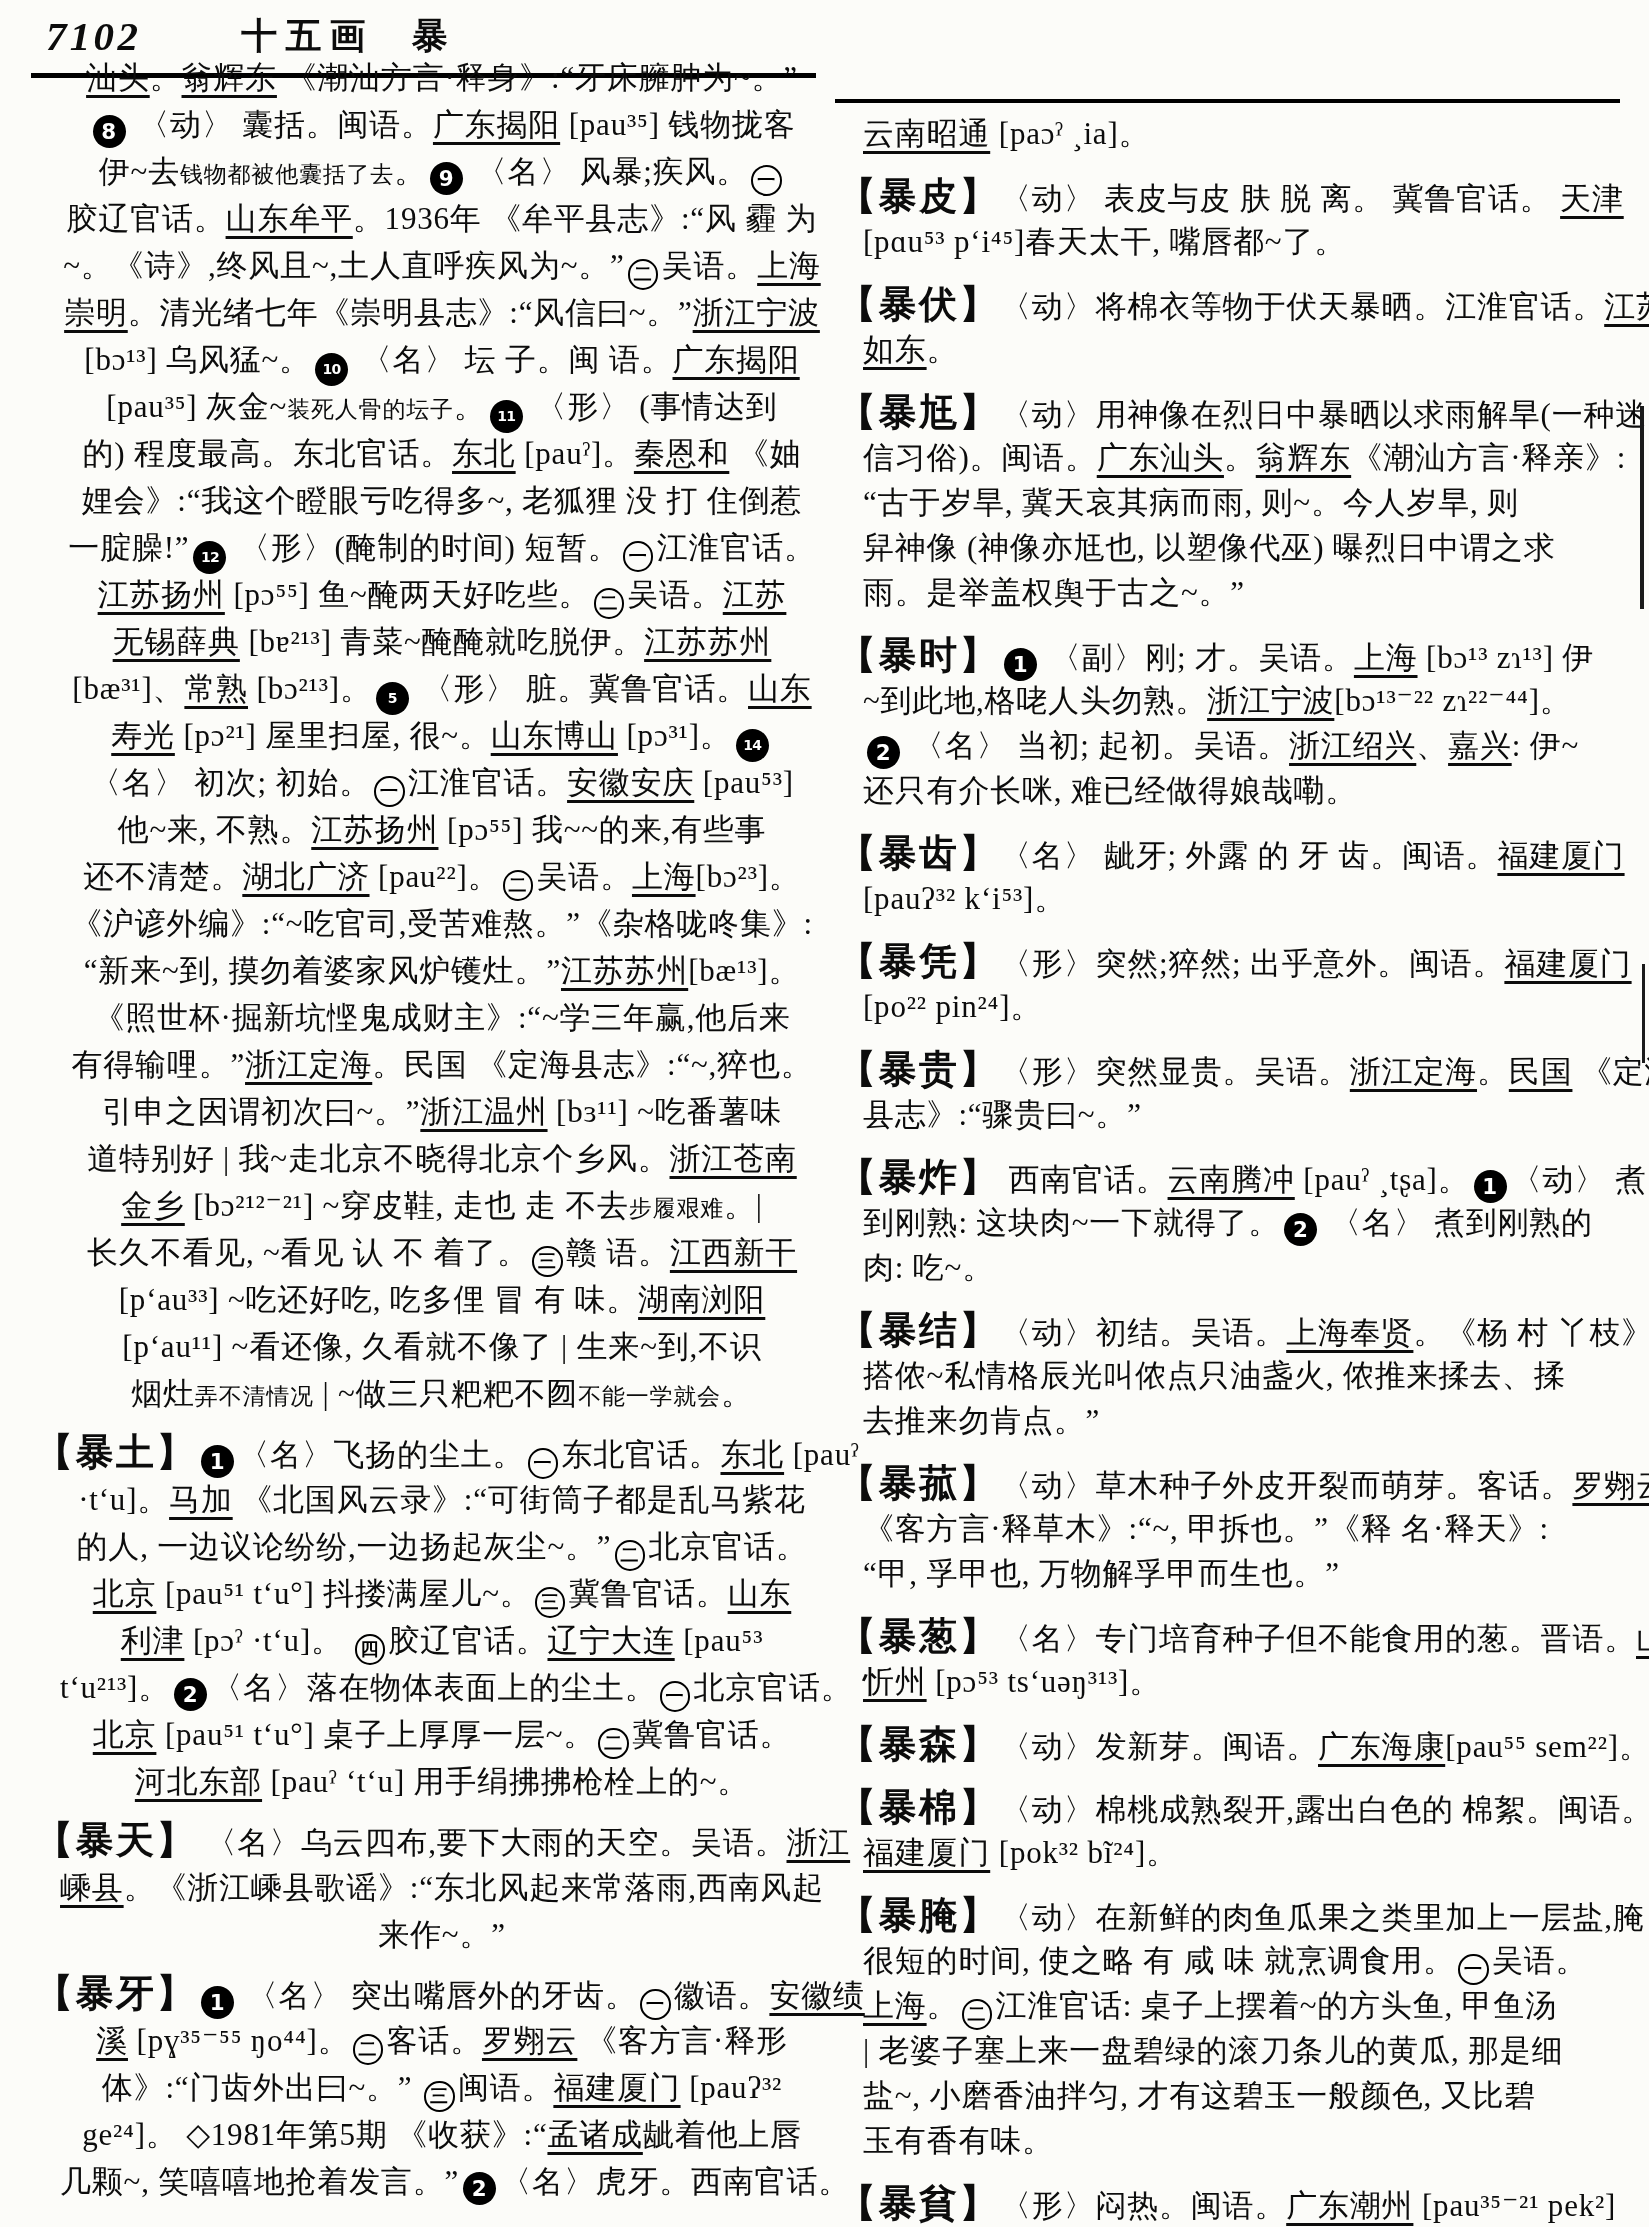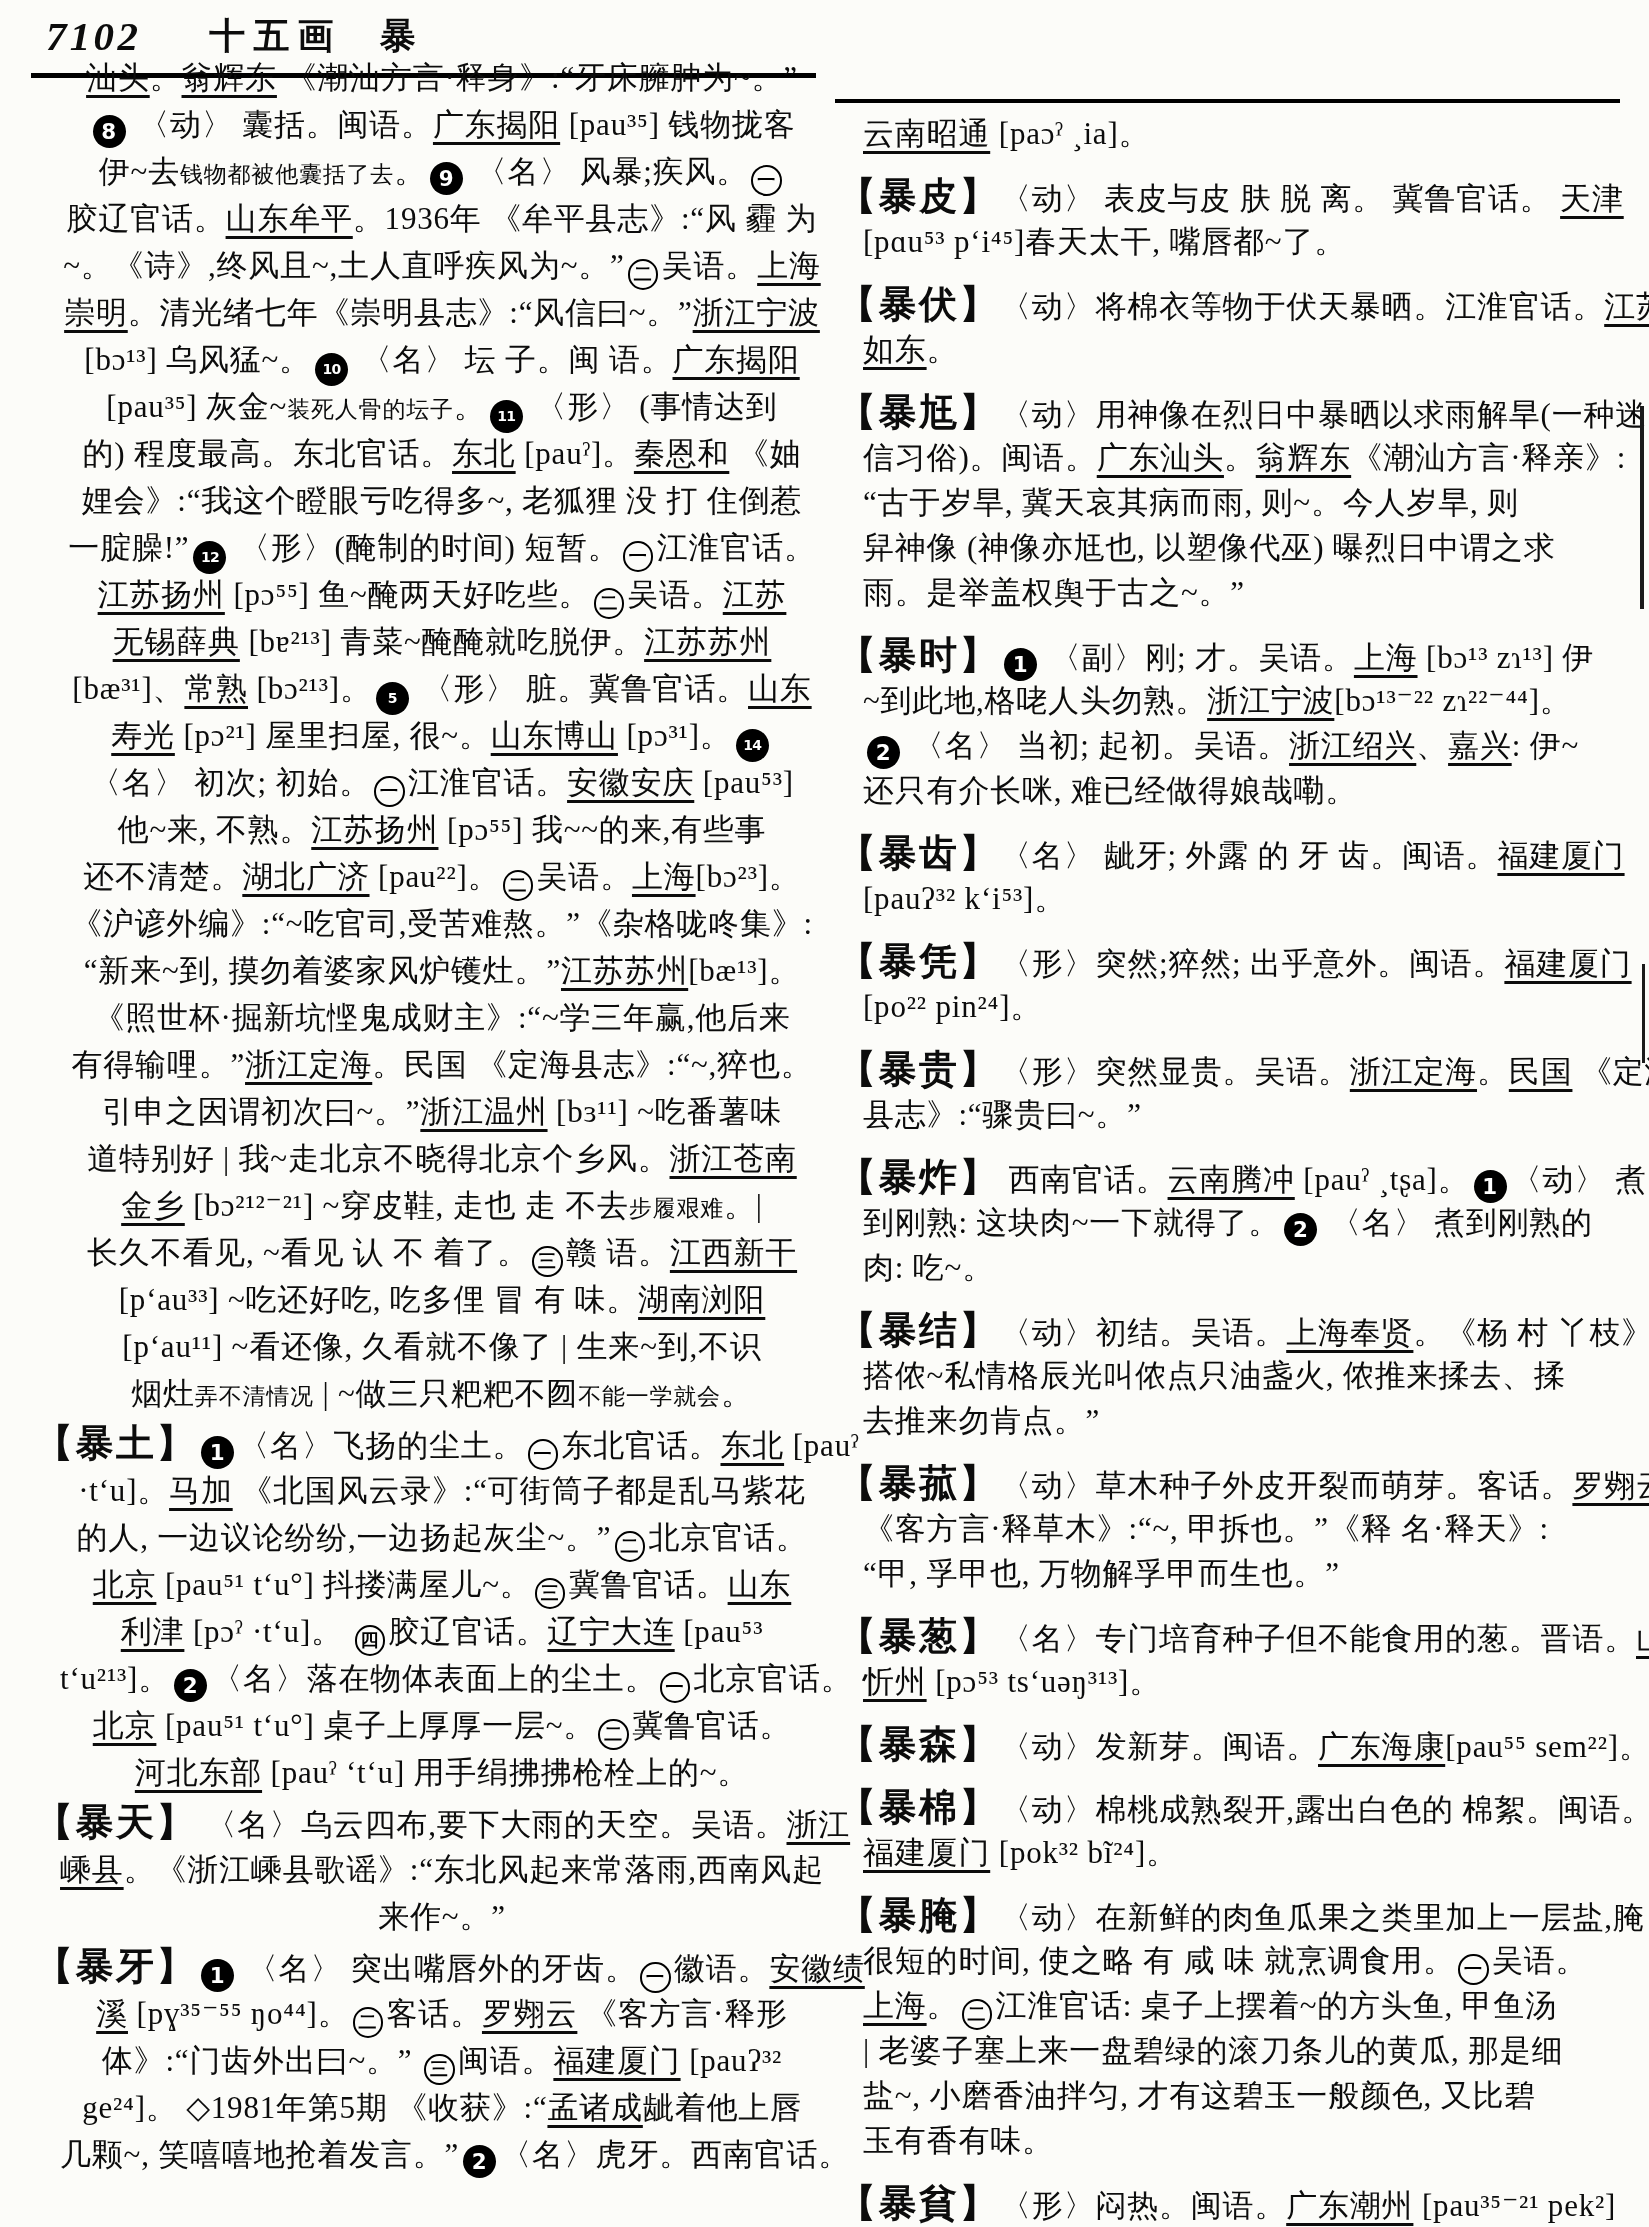--- a/index.html
+++ b/index.html
@@ -4,39 +4,39 @@
 <style>
   html, body { margin:0; padding:0; width:1650px; height:2227px; overflow:hidden; }
   body {
     position:relative;
     background:#fcfcf9;
     color:#0c0c0c;
     font-family:"Liberation Serif","DejaVu Serif",serif;
   }
   .page-header { position:absolute; top:11.5px; left:46px; display:flex; align-items:flex-start; }
   .page-num { font-size:41px; font-weight:bold; font-style:italic; letter-spacing:3.3px; }
-  .page-section { font-size:36px; font-weight:bold; margin-left:68px; letter-spacing:8.2px; }
+  .page-section { font-size:36px; font-weight:bold; margin-left:100px; letter-spacing:8.2px; }
   .page-char { font-size:36px; font-weight:bold; margin-left:38px; }
   .rule { position:absolute; background:#000; }
   .rule-left  { top:73px;  left:31px;   width:785px; height:5px; }
   .rule-right { top:99px; left:835px; width:785px; height:4.1px; }
   .artifact { position:absolute; background:#1a1a1a; }
   .art-1 { left:1640px; top:406px;  width:4.1px; height:203px; }
   .art-2 { left:1642px; top:964px; width:3.3px; height:99px; }
 
   .column { position:absolute; width:789px; }
   .col-left  { top:54px;  left:35px;text-align:center;   --lh:47px; }
   .col-right { top:111px; left:838px; --lh:45px; }
 
   .line {
     height:var(--lh); line-height:var(--lh);
     font-size:31px; white-space:nowrap; padding-left:25px;
     letter-spacing:0.8px;
   }
-  .line.entry-start { padding-left:0; margin-top:3px; }
+  .line.entry-start { padding-left:0; margin-top:12px; }
   .col-right .line.entry-start { margin-top:18px; }
 
   .seg-h { font-weight:bold; font-size:38px; letter-spacing:2.5px; }
   .seg-u { text-decoration:underline; text-decoration-thickness:2.5px; text-underline-offset:7.4px; }
   .seg-s { font-size:23px; }
   .seg-n {
     display:inline-flex; align-items:center; justify-content:center;
     width:33px; height:33px; border-radius:50%;
     background:#000; color:#fff;
     font-size:21.4px; font-weight:bold;

